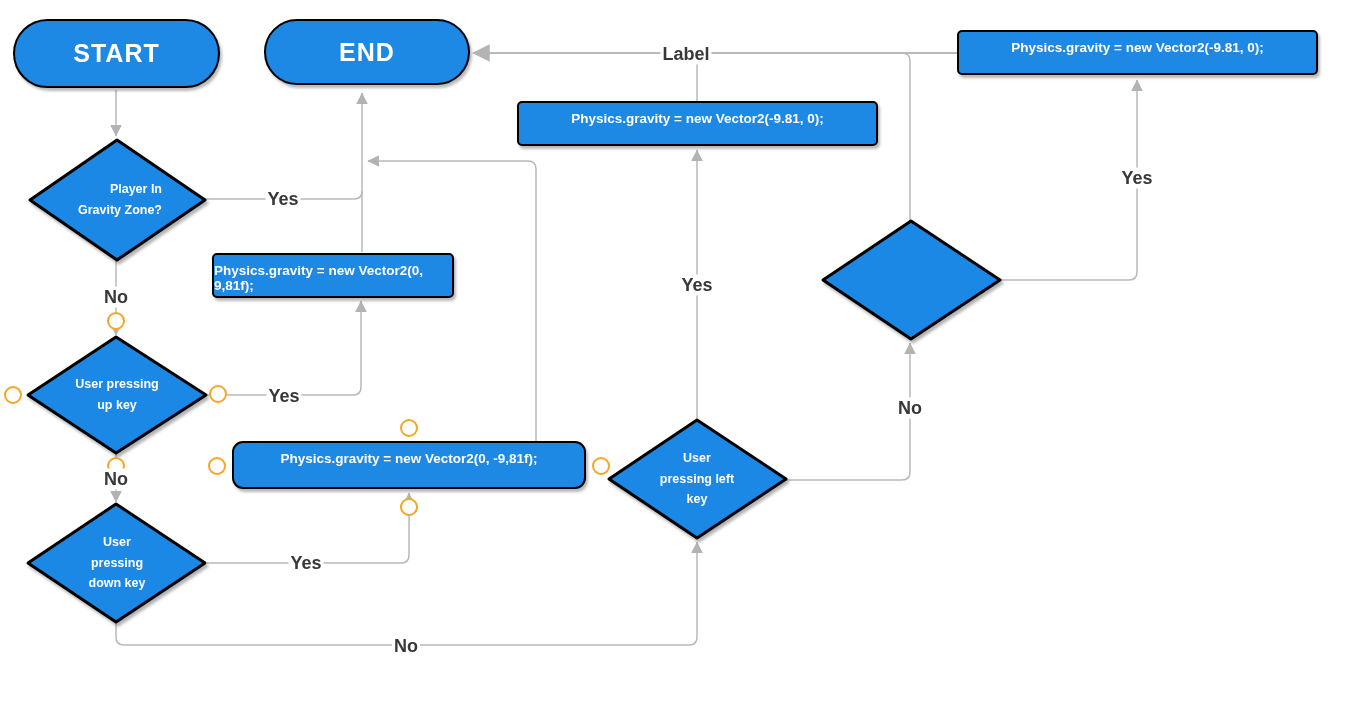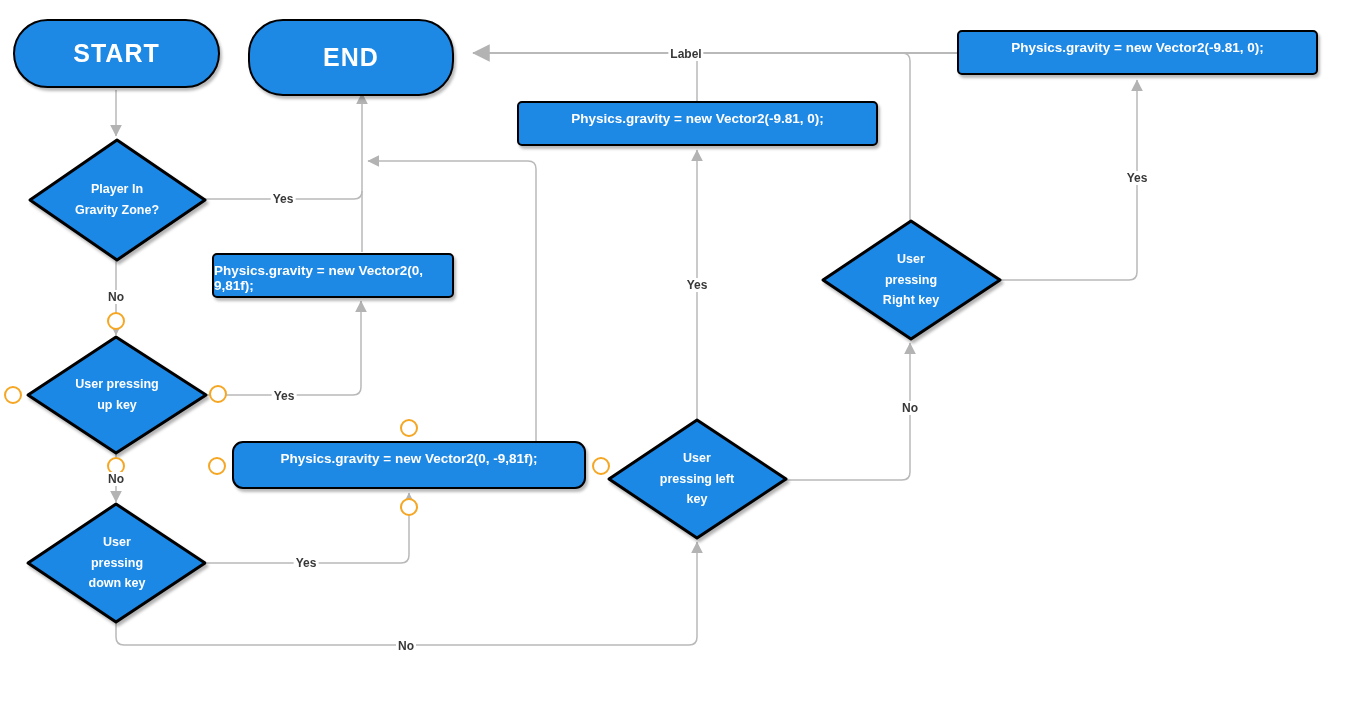--- a/index.html
+++ b/index.html
@@ -80,21 +80,21 @@
     font-weight: bold;
     font-size: 12.5px;
     line-height: 1.65;
   }
   .edge-label {
     position: absolute;
     transform: translate(-50%, -50%);
     background: #ffffff;
     color: var(--edge-label-text);
     font-weight: bold;
-    font-size: 12px;
+    font-size: 18px;
     padding: 0 2px;
     white-space: nowrap;
   }
 </style>
 </head>
 <body>
 
 <div class="canvas">
 
   <svg class="edge-layer" width="1367" height="704" viewBox="0 0 1367 704" xmlns="http://www.w3.org/2000/svg">
@@ -133,32 +133,31 @@
     <circle class="ring" cx="13" cy="395" r="8"></circle>
     <circle class="ring" cx="218" cy="394" r="8"></circle>
     <circle class="ring" cx="116" cy="466" r="8"></circle>
     <circle class="ring" cx="217" cy="466" r="8"></circle>
     <circle class="ring" cx="409" cy="428" r="8"></circle>
     <circle class="ring" cx="409" cy="507" r="8"></circle>
     <circle class="ring" cx="601" cy="466" r="8"></circle>
   </svg>
 
   <div class="node pill" style="left:13px; top:19px; width:207px; height:69px;">START</div>
-  <div class="node pill" style="left:248px; top:19px; width:206px; height:77px;">END</div>
+  <div class="node pill" style="left:264px; top:19px; width:206px; height:66px;">END</div>
 
   <div class="node code-rect" style="left:212px; top:253px; width:242px; height:45px;">Physics.gravity = new Vector2(0, 9,81f);</div>
   <div class="node code-rect" style="left:232px; top:441px; width:354px; height:48px;border-radius:11px;">Physics.gravity = new Vector2(0, -9,81f);</div>
   <div class="node code-rect" style="left:517px; top:101px; width:361px; height:45px;">Physics.gravity = new Vector2(-9.81, 0);</div>
   <div class="node code-rect" style="left:957px; top:30px; width:361px; height:45px;">Physics.gravity = new Vector2(-9.81, 0);</div>
 
-  <div class="diamond-label" style="left:72px; top:155px; width:90px; height:90px;">Player In Gravity Zone?</div>
+  <div class="diamond-label" style="left:72px; top:155px; width:90px; height:90px;text-align:right;">Player In Gravity Zone?</div>
   <div class="diamond-label" style="left:75px; top:350px; width:84px; height:90px;">User pressing up key</div>
   <div class="diamond-label" style="left:657px; top:434px; width:80px; height:90px;">User pressing left key</div>
   <div class="diamond-label" style="left:77px; top:518px; width:80px; height:90px;">User pressing down key</div>
-  <div class="diamond-label" style="left:871px; top:235px; width:80px; height:90px;">User pressing Right key</div>
 
   <div class="edge-label" style="left:283px; top:199px;">Yes</div>
   <div class="edge-label" style="left:116px; top:297px;">No</div>
   <div class="edge-label" style="left:284px; top:396px;">Yes</div>
   <div class="edge-label" style="left:116px; top:479px;">No</div>
   <div class="edge-label" style="left:306px; top:563px;">Yes</div>
   <div class="edge-label" style="left:406px; top:646px;">No</div>
   <div class="edge-label" style="left:697px; top:285px;">Yes</div>
   <div class="edge-label" style="left:910px; top:408px;">No</div>
   <div class="edge-label" style="left:1137px; top:178px;">Yes</div>

